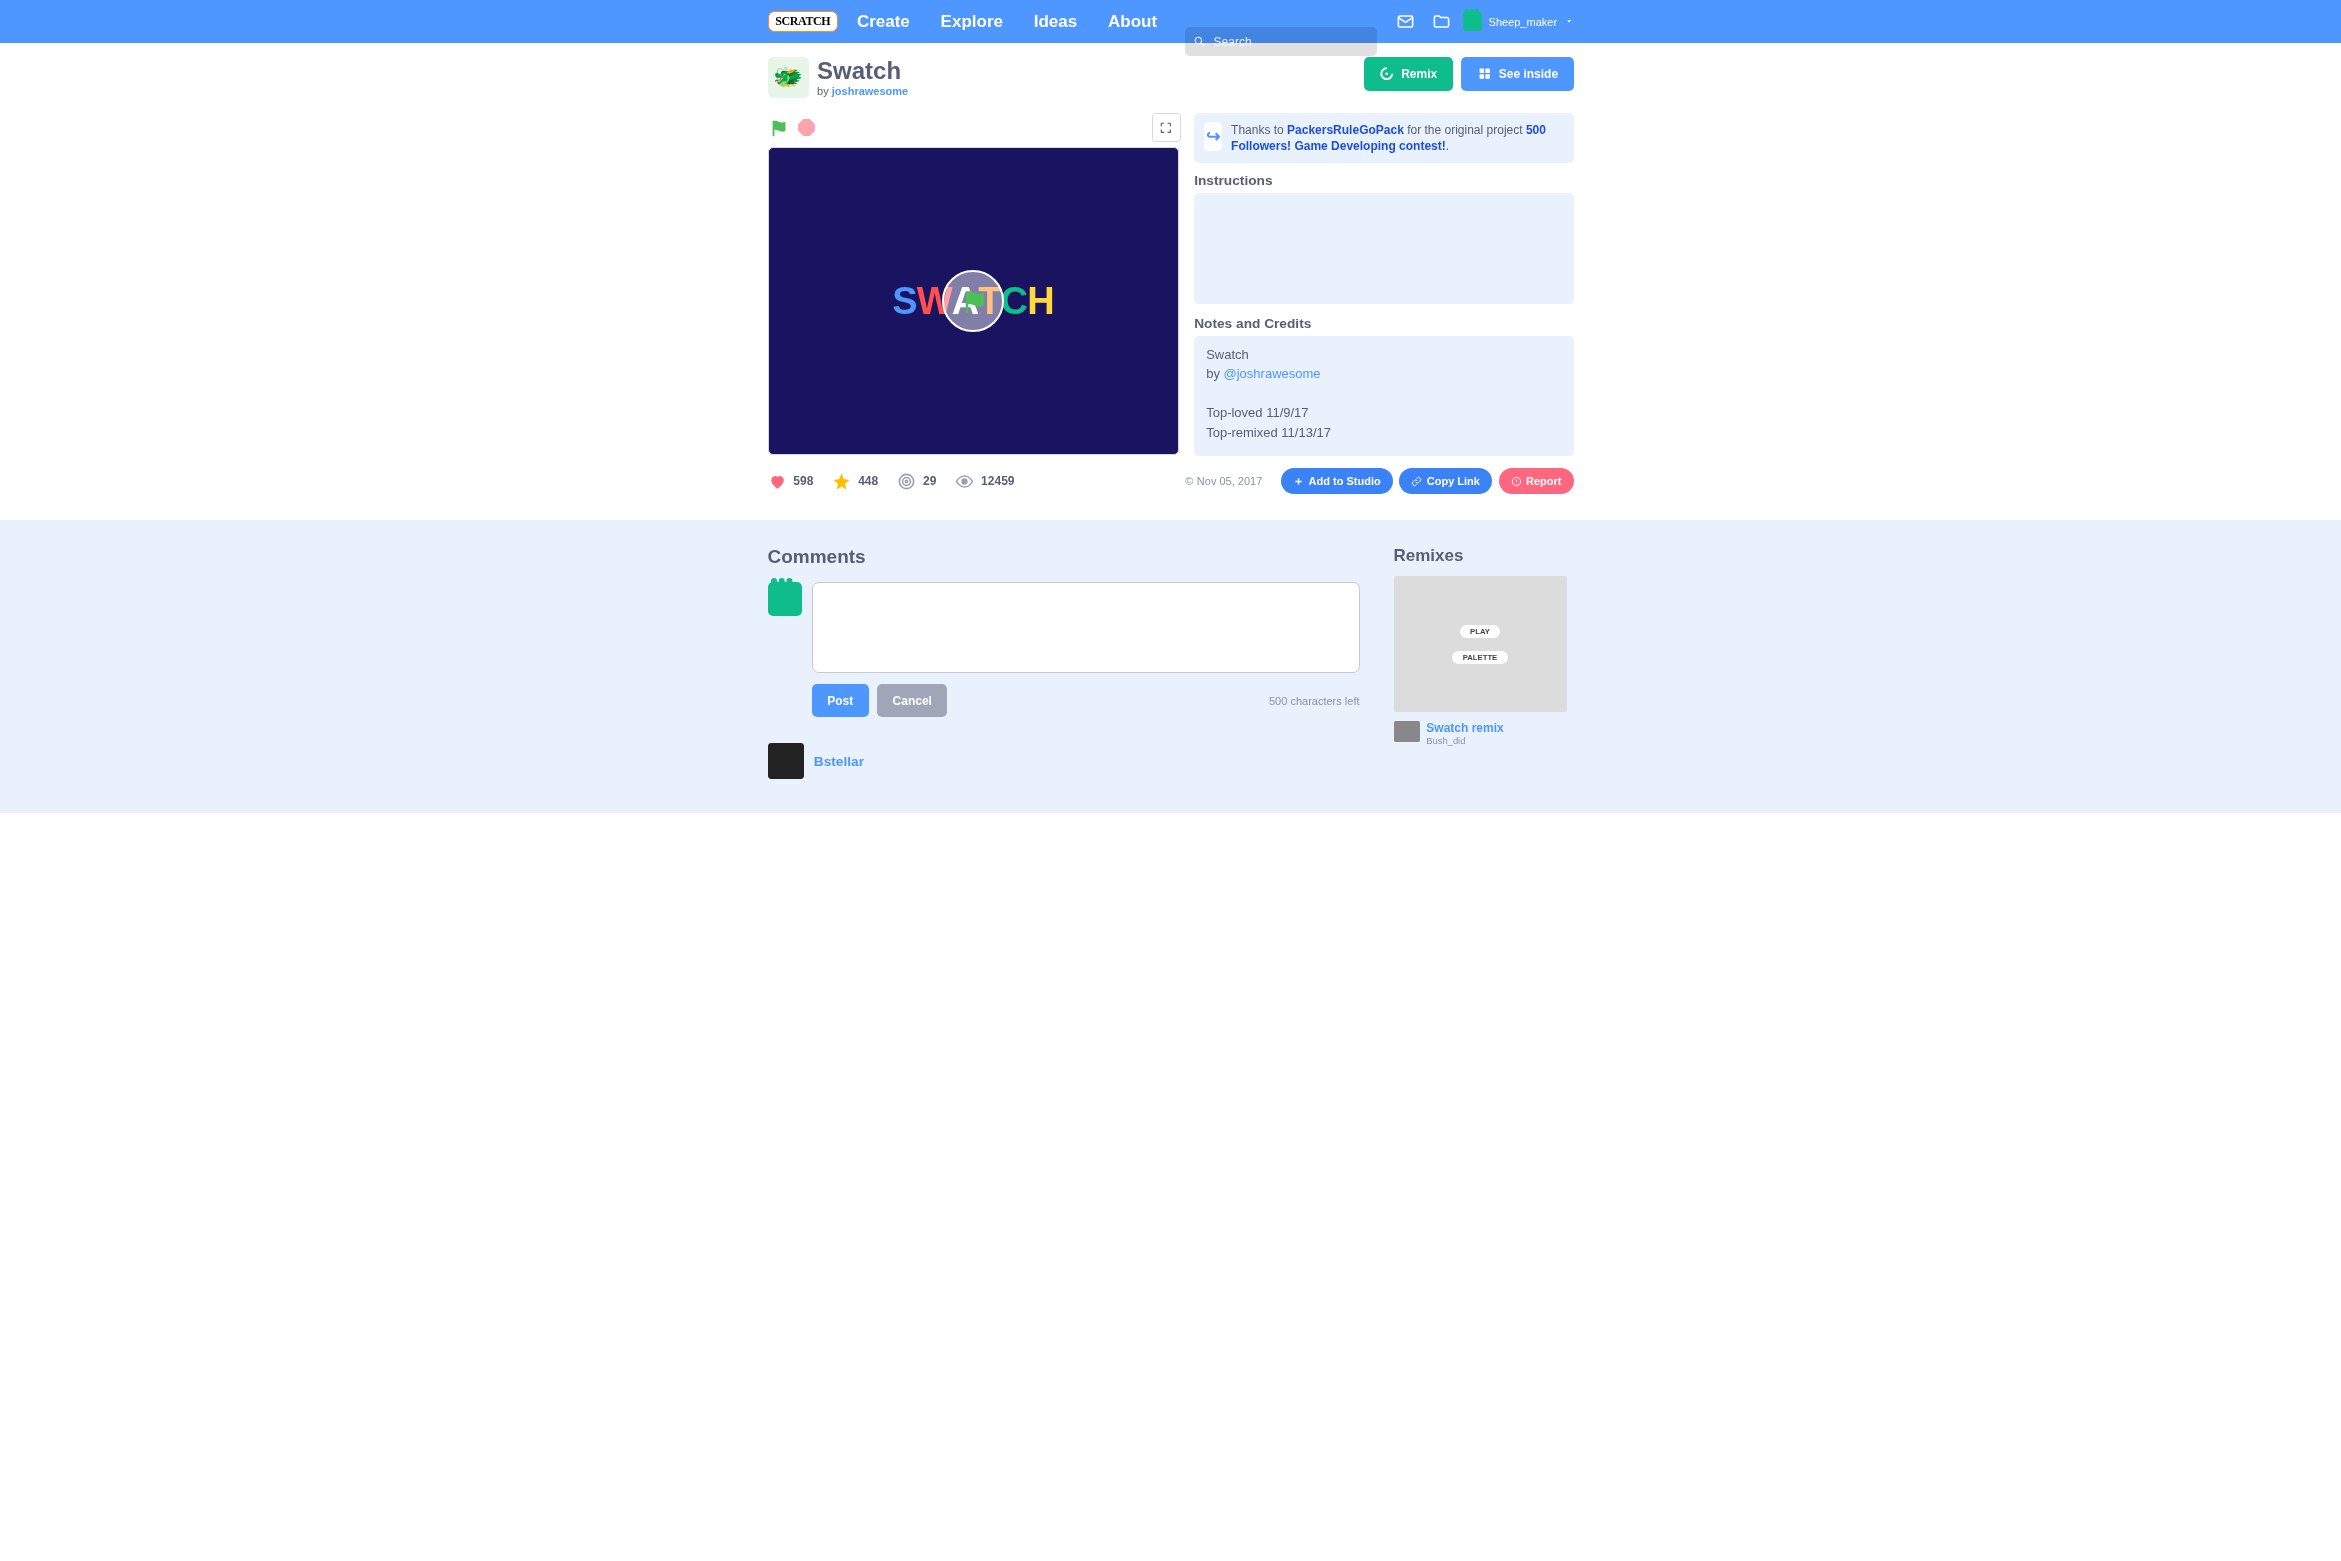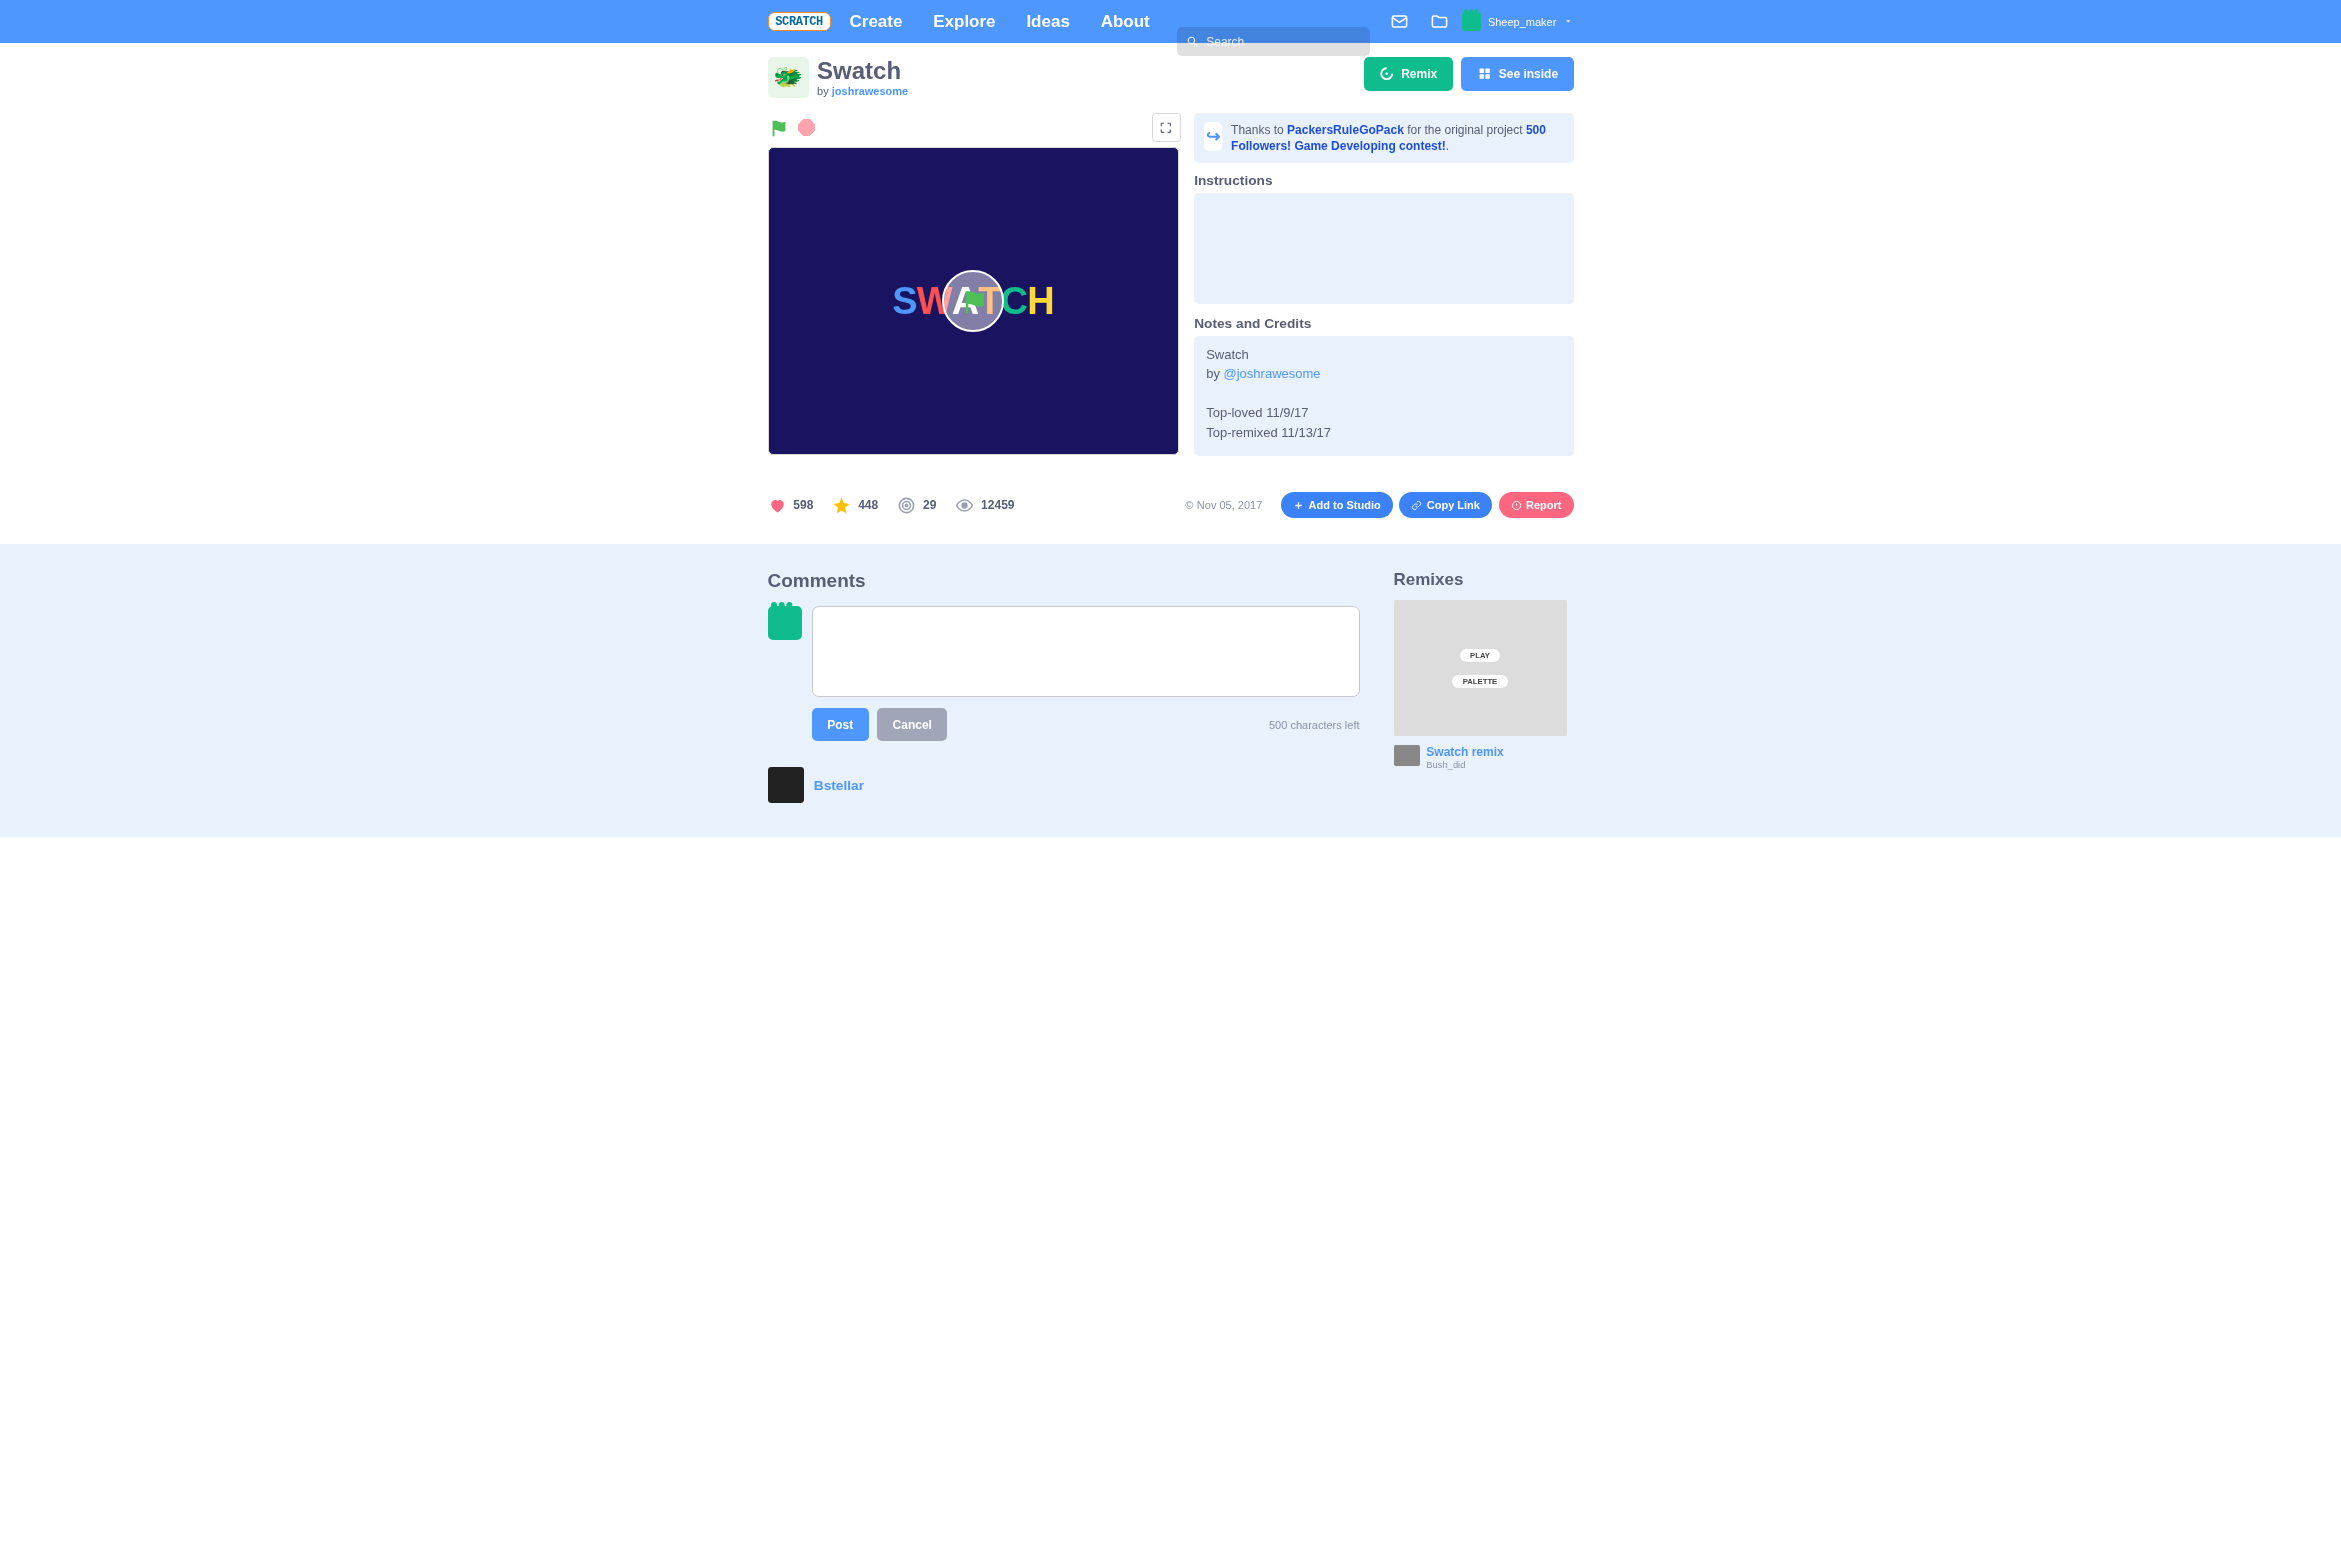--- a/index.html
+++ b/index.html
@@ -1,19 +1,19 @@
 <!DOCTYPE html>
 <html style="font-size:13.7px"><head>
 <meta charset="utf-8">
 <style>
 * { margin: 0; padding: 0; box-sizing: border-box; }
 body { font-family: "Helvetica Neue", Arial, sans-serif; background: #fff; color: #575e75; overflow-x: hidden; }
 .nav { background: #4d97ff; height: 43px; display: flex; align-items: center; padding: 0 17px; }
 .nav-inner { max-width: 806px; margin: 0 auto; display: flex; align-items: center; width: 100%; gap: 6.8px; }
-.logo { background: #fff; border: 1.7px solid #ff8c1a; border-radius: 6.8px; padding: 1.7px 6.8px; color: #0369a1; font-weight: 900; font-size: 12px; letter-spacing: -0.4px; font-family: Liberation Mono, monospace; text-align: right; }
+.logo { background: #fff; border: 1.7px solid #ff8c1a; border-radius: 6.8px; padding: 1.7px 6.8px; color: #000000; font-weight: 900; font-size: 12px; letter-spacing: -0.4px; font-family: Liberation Serif, serif; text-align: right; }
 .nav a.link { color: #fff; text-decoration: none; font-weight: 700; font-size: 17px; padding: 0 12px; }
 .search { flex: 1; max-width: 223px; margin-left: 8.6px; display: flex; align-items: center; background: rgba(0,0,0,0.12); border-radius: 5.1px; height: 29px; padding: 0 8.6px; margin-top: 40px; }
 .search svg { width: 13.7px; height: 13.7px; fill: #fff; opacity: .9; }
 .search input { background: transparent; border: none; outline: none; color: #fff; font-size: 12px; margin-left: 6.8px; flex: 1; }
 .search input::placeholder { color: rgba(255,255,255,.85); }
 .spacer { flex: 1; }
 .nav-icon { width: 26px; height: 26px; display: flex; align-items: center; justify-content: center; margin: 0 5.1px; cursor: pointer; }
 .nav-icon svg { width: 19px; height: 19px; stroke: #fff; fill: none; stroke-width: 2; }
 .user { display: flex; align-items: center; color: #fff; font-size: 11px; font-weight: 500; gap: 6.8px; cursor: pointer; }
 .user .avatar { width: 19px; height: 19px; background: #0fbd8c; border-radius: 3.4px; position: relative; }
@@ -43,21 +43,21 @@
 .play-overlay svg { width: 31px; height: 31px; }
 .side-col { flex: 1; }
 .remix-box { background: #e9f1fc; border-radius: 5.1px; padding: 8.6px 10.3px; display: flex; gap: 8.6px; align-items: flex-start; margin-bottom: 10.3px; }
 .remix-box .ico { width: 29px; height: 29px; background: #fff; border-radius: 5.1px; display: flex; align-items: center; justify-content: center; color: #4d97ff; font-weight: 900; font-size: 17px; }
 .remix-box p { font-size: 12px; line-height: 1.35; color: #575e75; }
 .remix-box a { color: #1d4ed8; text-decoration: none; font-weight: 700; }
 .section-title { font-size: 13.7px; font-weight: 700; color: #575e75; margin-bottom: 5.1px; }
 .box { background: #e9f1fc; border-radius: 5.1px; min-height: 111px; margin-bottom: 12px; padding: 8.6px 12px; font-size: 13px; line-height: 1.5; color: #575e75; }
 .notes-box { height: 120px; overflow-y: scroll; }
 .notes-box a { color: #4d97ff; text-decoration: none; font-weight: 500; }
-.stats-row { display: flex; align-items: center; margin-top: 24px; gap: 19px; }
+.stats-row { display: flex; align-items: center; margin-top: 0; gap: 19px; }
 .stats-row .stat { display: flex; align-items: center; gap: 6.8px; font-weight: 700; font-size: 12px; color: #575e75; }
 .stat svg { width: 19px; height: 19px; }
 .date { font-size: 11px; color: #8b92a8; margin-left: auto; display: flex; align-items: center; gap: 3.4px; }
 .actions { display: flex; gap: 6.8px; }
 .pill { border: none; border-radius: 13.7px; padding: 0 12px; height: 26px; color: #fff; font-size: 11px; font-weight: 600; display: inline-flex; align-items: center; gap: 4.3px; cursor: pointer; }
 .pill-blue { background: #3b82f6; }
 .pill-red { background: #ff6680; }
 .pill svg { width: 11px; height: 11px; fill: #fff; stroke: #fff; }
 .comments-section { background: #e9f1fc; margin-top: 26px; padding: 26px 0 34px; }
 .comments-inner { max-width: 806px; margin: 0 auto; display: flex; gap: 34px; }

